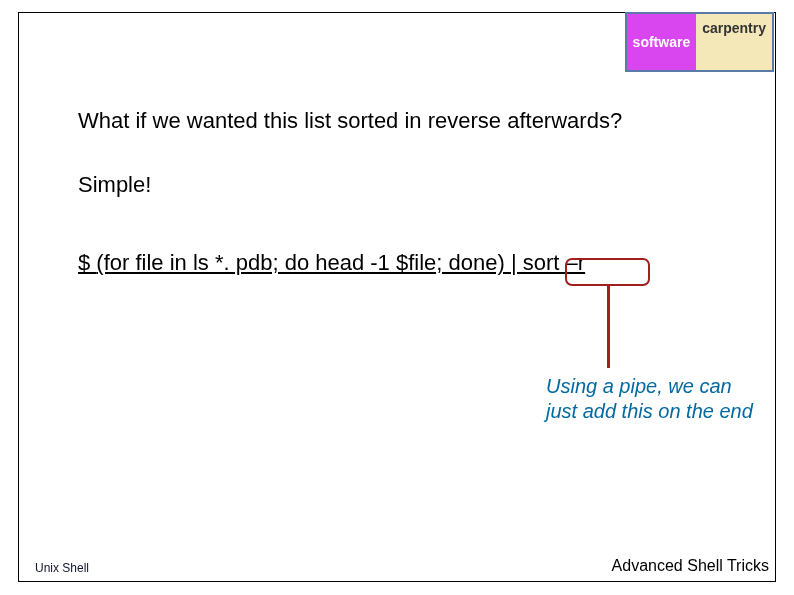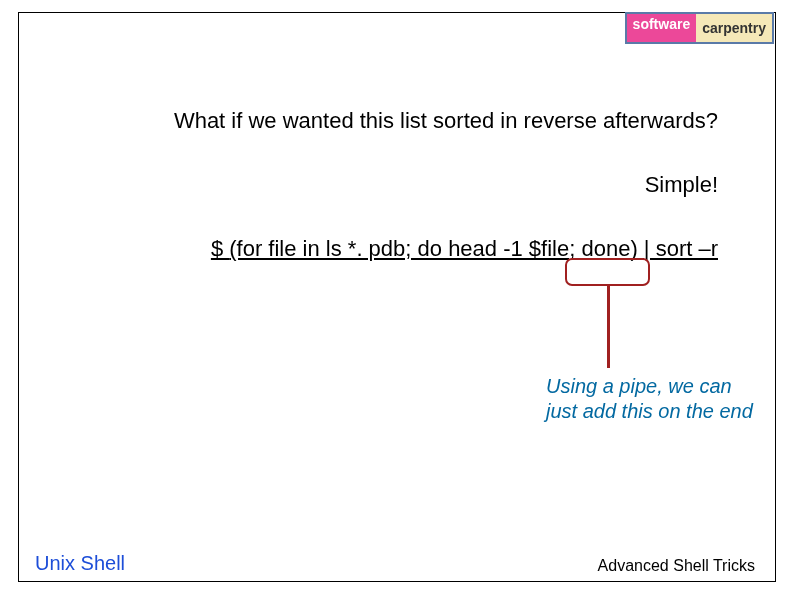--- a/index.html
+++ b/index.html
@@ -22,45 +22,44 @@
     position: absolute;
     top: 12px;
     right: 20px;
     display: flex;
     border: 2px solid #5a7aa8;
     font-size: 14px;
     font-weight: bold;
     font-family: Arial, sans-serif;
   }
   .logo-left {
-    background: #ec4899;
+    background: #d946ef;
     color: #fff;
-    padding: 2px 6px;
+    padding: 20px 6px;
   }
   .logo-right {
     background: #f5e8b8;
     color: #333;
     padding: 6px 6px;
   }
   .content {
     position: absolute;
     top: 108px;
     left: 78px;
     width: 640px;
-    text-align: right;
   }
   .line1 {
     font-size: 22px;
     color: #000;
     margin-bottom: 38px;
   }
   .line2 {
     font-size: 22px;
     color: #000;
-    margin-bottom: 38px;
+    margin-bottom: 52px;
   }
   .line3 {
     font-size: 22px;
     color: #000;
     position: relative;
     text-decoration: underline;
   }
   .dollar { color: #000; }
   .callout-box {
     position: absolute;
@@ -86,26 +85,26 @@
     width: 210px;
     font-size: 20px;
     font-style: italic;
     color: #0369a1;
     line-height: 1.25;
   }
   .footer-left {
     position: absolute;
     left: 35px;
     bottom: 20px;
-    font-size: 20px;
-    color: #1d4ed8;
+    font-size: 12px;
+    color: #0f172a;
   }
   .footer-right {
     position: absolute;
-    right: 39px;
+    right: 25px;
     bottom: 20px;
     font-size: 16px;
     color: #000;
   }
 </style>
 </head>
 <body>
 
 <div class="slide-frame"></div>
 

